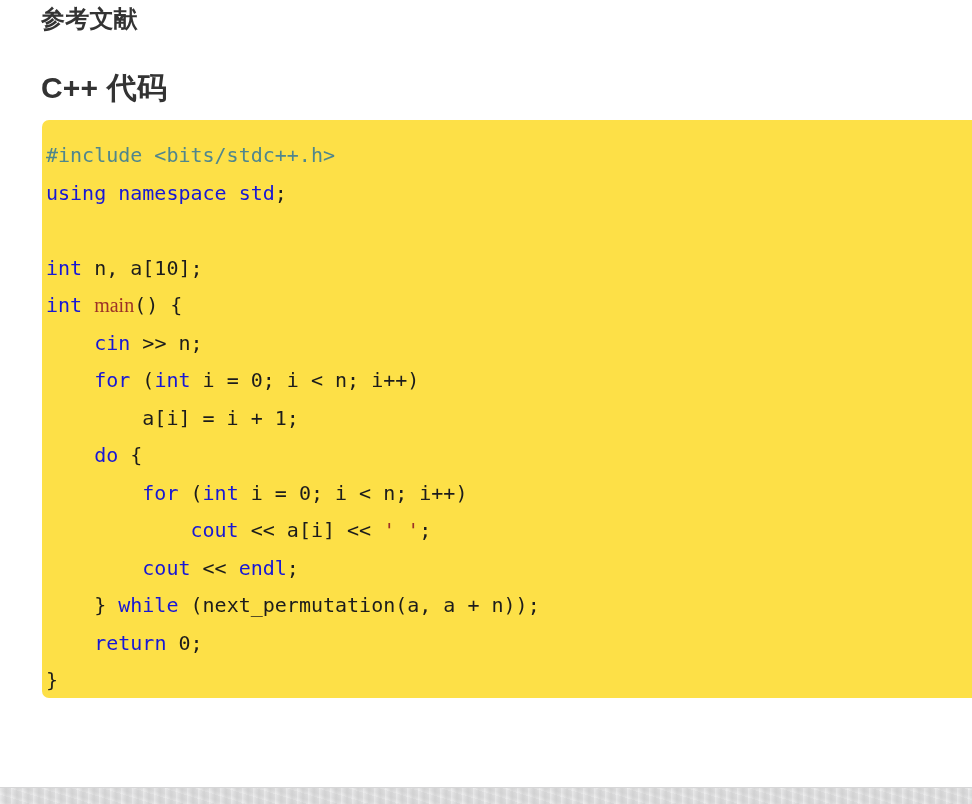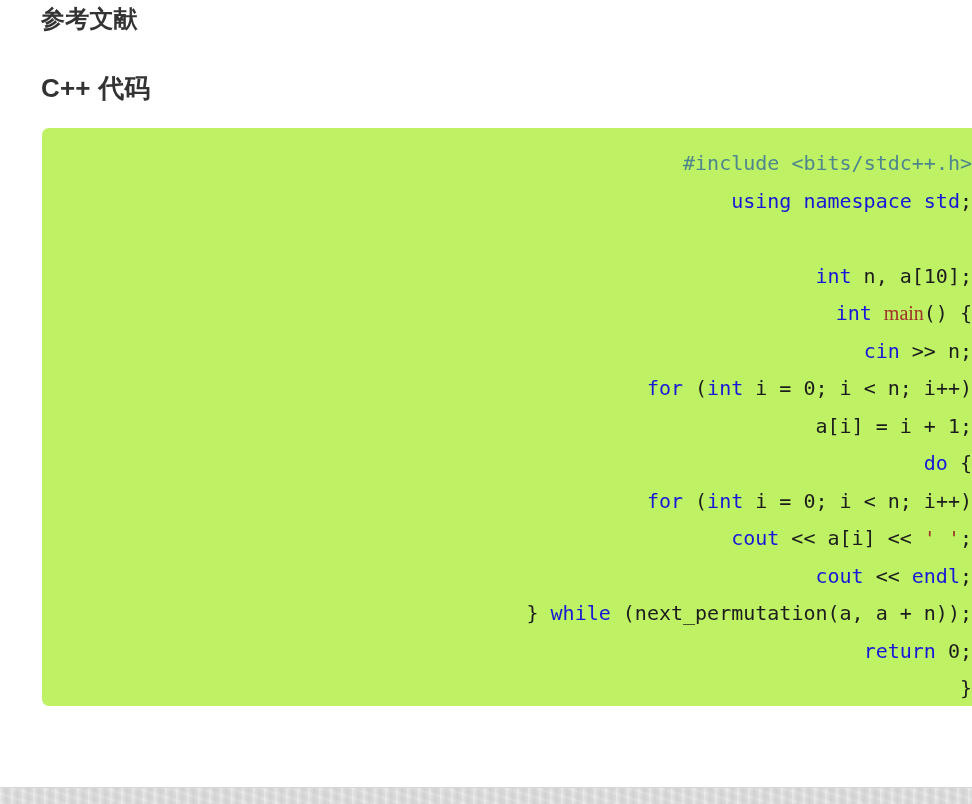--- a/index.html
+++ b/index.html
@@ -36,40 +36,39 @@
     color: #333333;
     letter-spacing: 0.2px;
     white-space: nowrap;
   }
 
   .heading-code {
     position: absolute;
     left: 41px;
     top: 71px;
     margin: 0;
-    font-size: 26px;
+    font-size: 30px;
     line-height: 34px;
     font-weight: bold;
     color: #333333;
     letter-spacing: 0.2px;
     white-space: nowrap;
   }
 
   
   .code-block {
     position: absolute;
     left: 42px;
-    top: 128px;
+    top: 120px;
     width: 930px;
     height: 578px;
-    background: #bef264;
+    background: #fde047;
     border-radius: 7px 0 0 7px;
     box-sizing: border-box;
     overflow: hidden;
-    text-align: right;
   }
 
   .code-pre {
     margin: 0;
     padding: 17px 0 17px 4px;
     font-family: "DejaVu Sans Mono", "Liberation Mono", monospace;
     font-size: 20px;
     line-height: 37.5px;
     color: #1c1c1c;
     white-space: pre;

